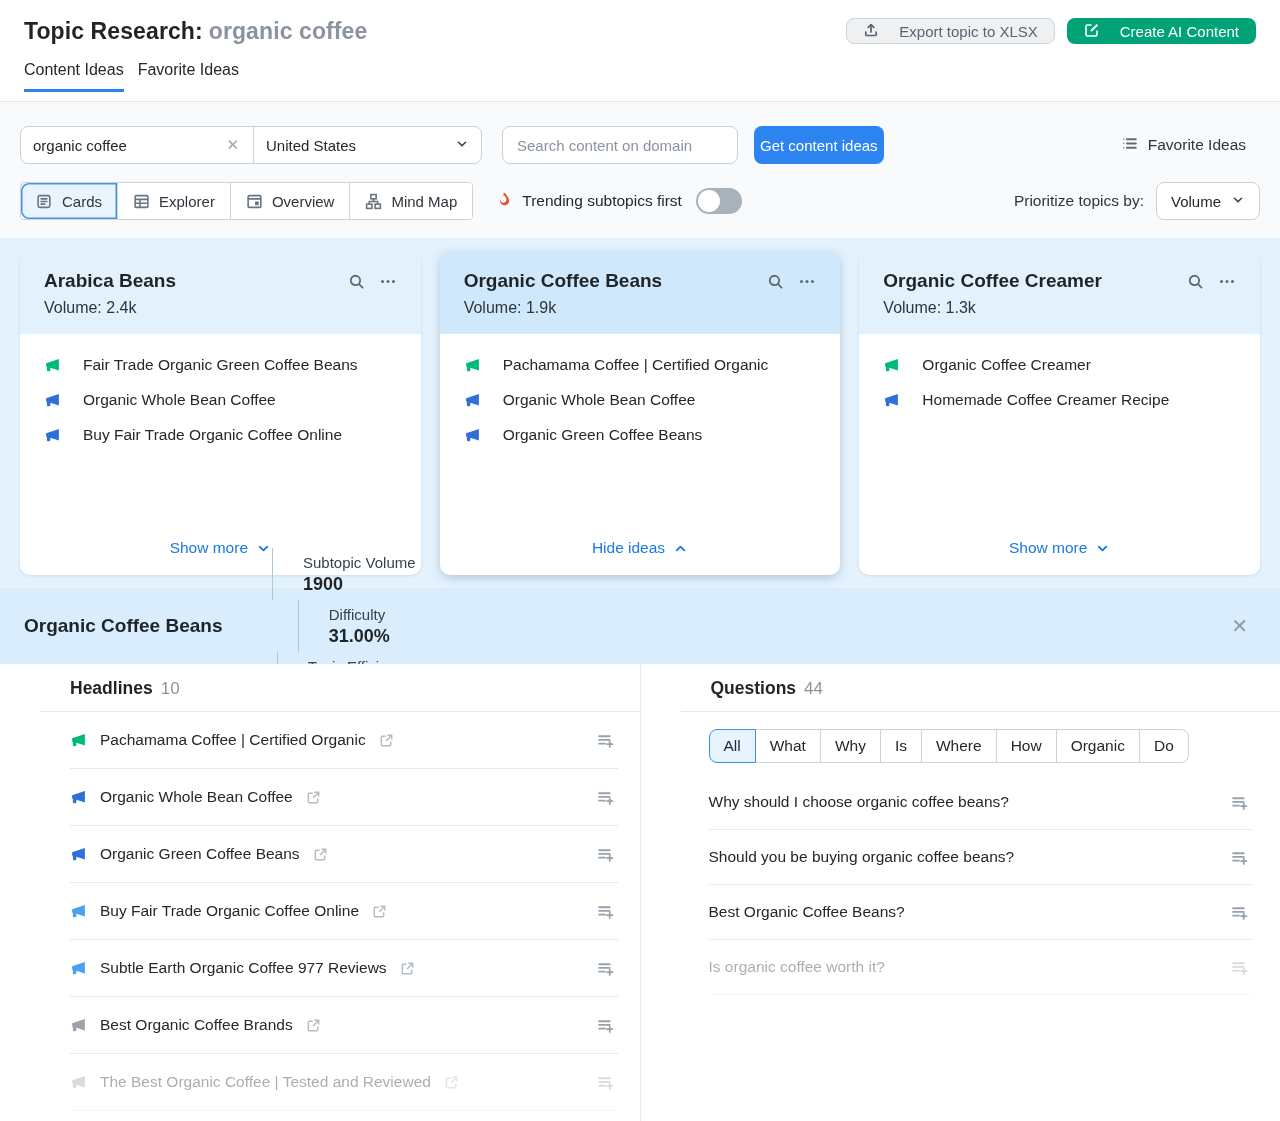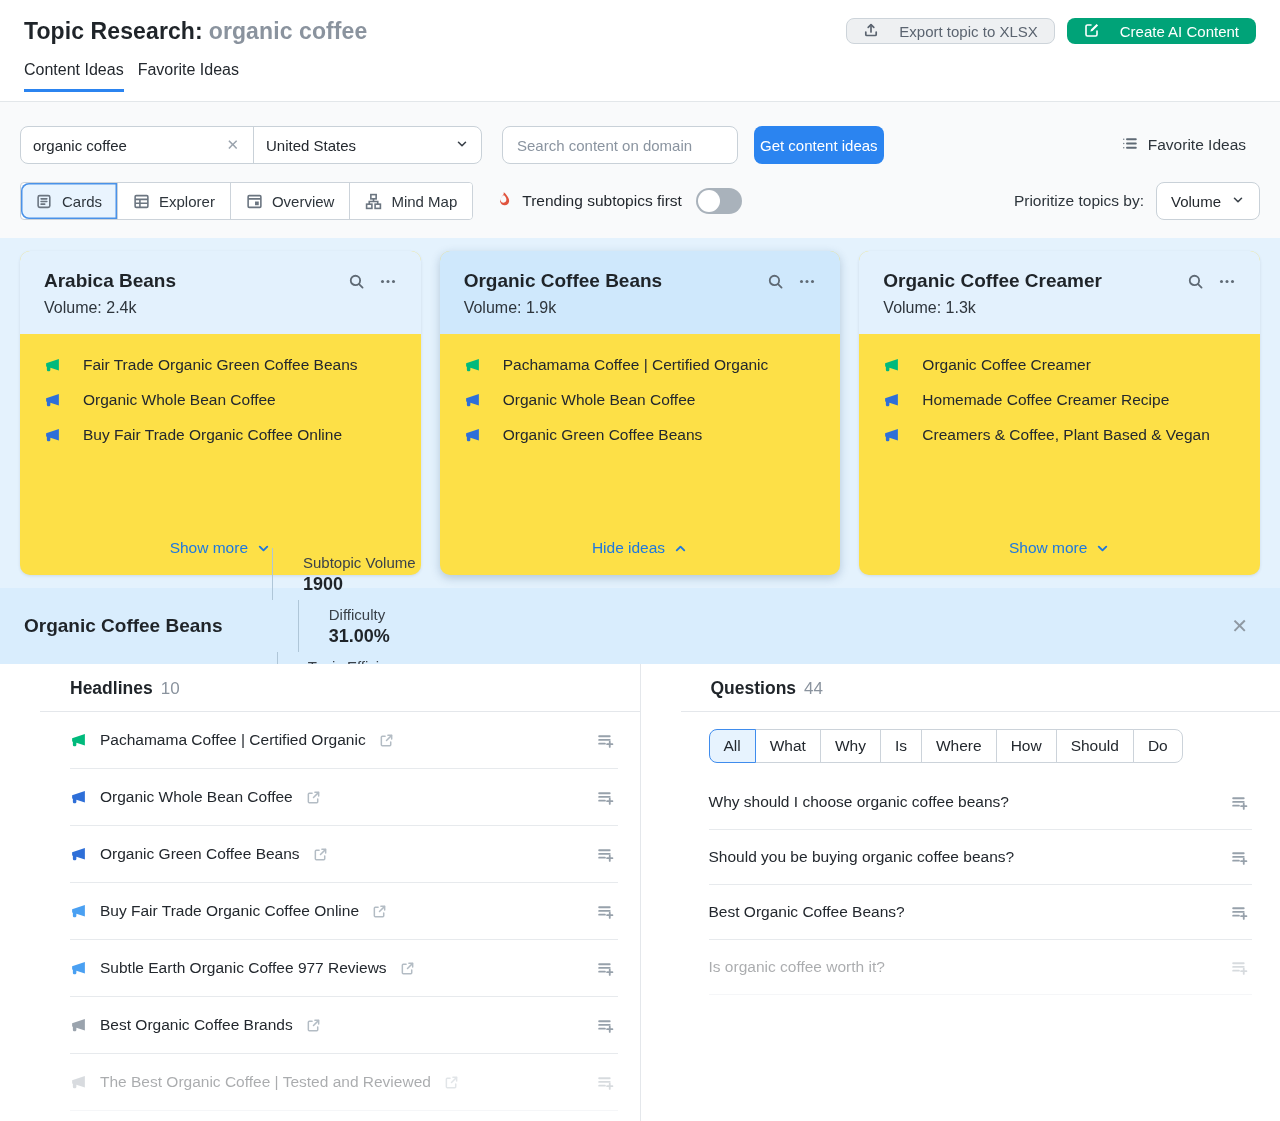--- a/index.html
+++ b/index.html
@@ -47,21 +47,21 @@
   .trending { display:flex; align-items:center; gap:10px; margin-left:22px; font-size:15.5px; color:#23282e; }
   .toggle { width:46px; height:26px; border-radius:13px; background:#a9b2bb; position:relative; cursor:pointer; margin-left:4px; }
   .toggle .knob { position:absolute; top:2px; left:2px; width:22px; height:22px; border-radius:50%; background:#fff; }
   .prioritize { margin-left:auto; display:flex; align-items:center; gap:12px; }
   .prioritize-label { font-size:15.5px; color:#2e353c; }
   .vol-select { display:flex; align-items:center; gap:10px; height:38px; padding:0 14px; background:#fff;
     border:1px solid #c9d1d8; border-radius:8px; font-size:15px; color:#23282e; cursor:pointer; }
 
   
   .cards-zone { background:#e4f2fd; padding:13px 20px; flex:0 0 auto; height:350px; display:flex; gap:19px; }
-  .card { background:#fde047; border-radius:10px; flex:1 1 0; display:flex; flex-direction:column;
+  .card { background:#ffffff; border-radius:10px; flex:1 1 0; display:flex; flex-direction:column;
     box-shadow:0 1px 3px rgba(30,60,90,.12); overflow:hidden; }
   .card.selected { box-shadow:0 3px 10px rgba(30,70,110,.25); }
   .card-head { background:#e3f1fd; padding:19px 24px 17px 24px; }
   .card.selected .card-head { background:#cfe8fc; }
   .card-head-row { display:flex; align-items:center; }
   .card-title { font-size:19px; font-weight:700; color:#1f2429; flex:1; }
   .card-head-icons { display:flex; align-items:center; gap:14px; color:#5f6a75; }
   .card-head-icons .ic { cursor:pointer; display:flex; }
   .card-volume { margin-top:7px; font-size:16px; color:#2e353c; }
   .card-body { flex:1; display:flex; flex-direction:column; padding:22px 24px 10px 24px; }
@@ -393,28 +393,20 @@
               <span>Organic Coffee Creamer</span>
             </div>
             <div class="idea-row">
               <span class="meg-blue" style="display: flex;">
                 <svg width="17" height="17" viewBox="0 0 16 16">
                   <path fill="currentColor" d="M14 1.8v11L6 10.2v1.7c0 .9-.75 1.6-1.65 1.6S2.7 12.8 2.7 11.9V9.2L2 9V5.8L14 1.8z"></path>
                 </svg>
               </span>
               <span>Homemade Coffee Creamer Recipe</span>
             </div>
-            <div class="idea-row">
-              <span class="meg-blue" style="display: flex;">
-                <svg width="17" height="17" viewBox="0 0 16 16">
-                  <path fill="currentColor" d="M14 1.8v11L6 10.2v1.7c0 .9-.75 1.6-1.65 1.6S2.7 12.8 2.7 11.9V9.2L2 9V5.8L14 1.8z"></path>
-                </svg>
-              </span>
-              <span>Creamers &amp; Coffee, Plant Based &amp; Vegan</span>
-            </div>
           </div>
           <div class="card-footer">
             <div class="link">
               <span>Show more</span>
               <span style="display: flex;">
                 <svg width="15" height="15" viewBox="0 0 16 16" fill="none" stroke="currentColor" stroke-width="2" stroke-linecap="round" stroke-linejoin="round">
                   <polyline points="4 6 8 10 12 6"></polyline>
                 </svg>
               </span>
             </div>
@@ -604,21 +596,21 @@
         <span class="c">44</span>
       </div>
       <div class="pill-row">
           <div class="pills" id="question-pills">
             <div class="pill active">All</div>
             <div class="pill">What</div>
             <div class="pill">Why</div>
             <div class="pill">Is</div>
             <div class="pill">Where</div>
             <div class="pill">How</div>
-            <div class="pill">Should</div>
+            <div class="pill">Organic</div>
             <div class="pill">Do</div>
           </div>
         </div>
       <div class="list q-list" id="questions-list">
           <div class="list-row">
             <span class="txt">Why should I choose organic coffee beans?</span>
             <span class="addlist">
               <svg width="17" height="17" viewBox="0 0 16 16" fill="none" stroke="currentColor" stroke-width="1.7" stroke-linecap="round">
                 <path d="M2 4h10M2 7.5h10M2 11h5.5"></path>
                 <path d="M12 9v5M9.5 11.5h5"></path>

